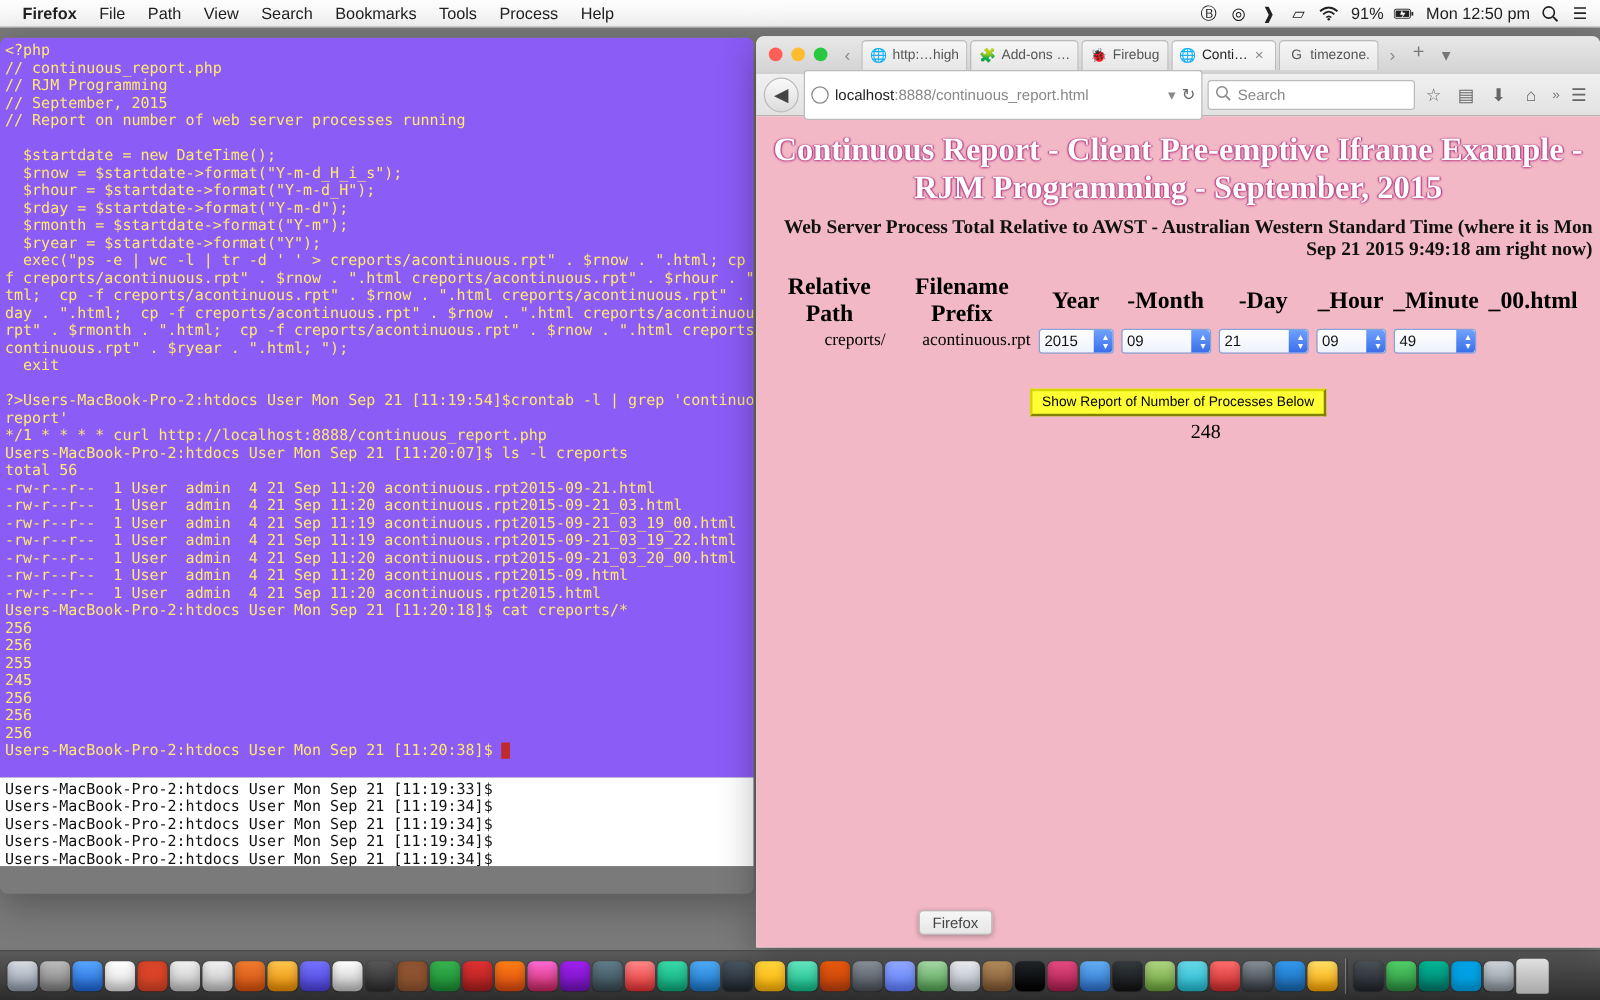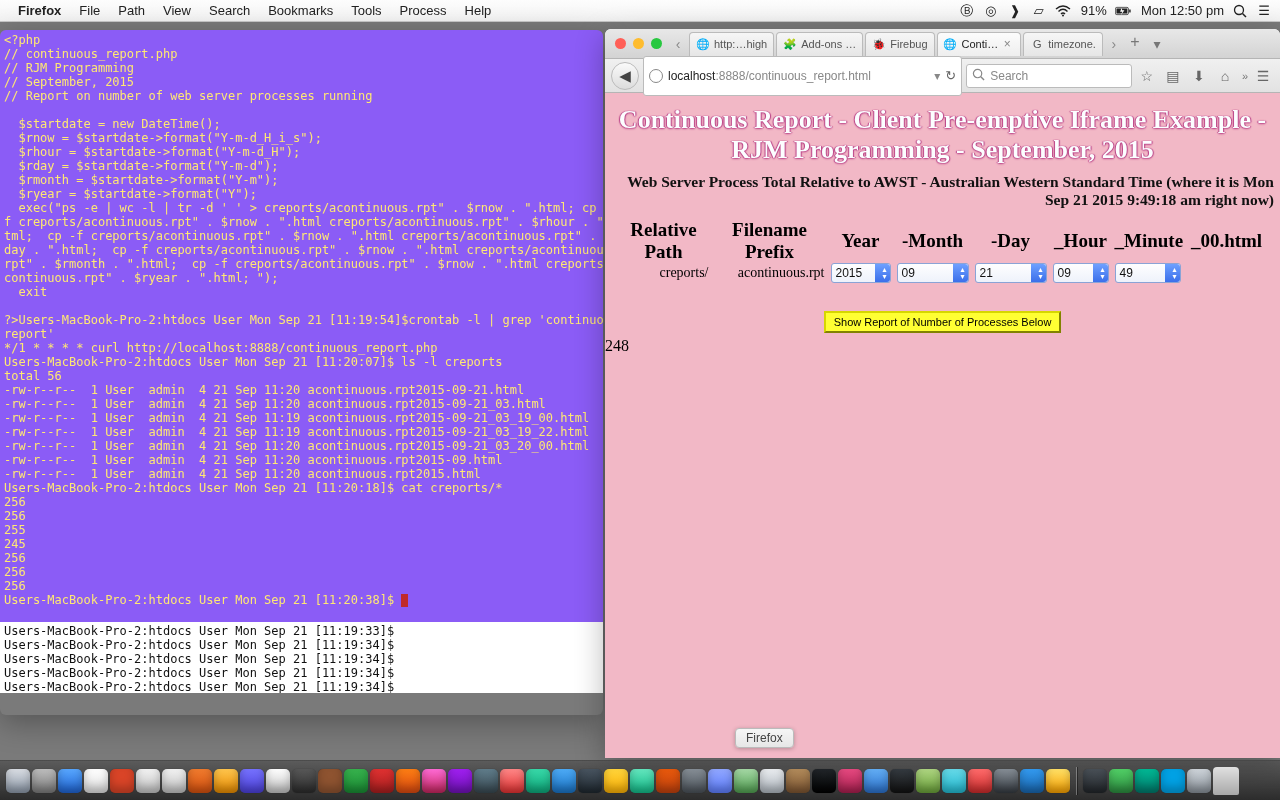--- a/index.html
+++ b/index.html
@@ -79,21 +79,21 @@
   .ctl .hd { font-weight:bold; text-align:center; font-size:19px; font-family:"Times New Roman",serif; }
   .ctl .rd { text-align:right; font-size:14px; }
   .sel { height:20px; border:1px solid #8aa3d6; border-radius:3px; background:linear-gradient(#fefeff,#eef2fb);
          display:flex; align-items:center; padding:0 4px; font-size:12px; font-family:-apple-system,Helvetica;
          color:#111; position:relative; }
   .sel::after { content:''; position:absolute; right:0; top:0; width:15px; height:100%;
                 background:linear-gradient(#6ea0ff,#3b6fea); border-radius:0 3px 3px 0; }
   .sel .arr { position:absolute; right:3px; color:#fff; font-size:8px; z-index:1; line-height:7px; }
   .showbtn { display:block; margin:28px auto 4px; background:#ffff33; border:2px outset #d6d600;
              font-size:11px; font-family:-apple-system,Helvetica; padding:3px 8px; cursor:pointer; }
-  .count { font-size:16px; margin-top:4px; }
+  .count { text-align:center; font-size:16px; margin-top:4px;padding-left:44px; }
 
   
   .fftip { position:absolute; left:735px; top:728px; background:linear-gradient(#f6f6f6,#e6e6e6);
            border:1px solid #bbb; border-radius:4px; padding:2px 10px; font-size:12px; color:#444;
            box-shadow:0 1px 4px rgba(0,0,0,.25); }
 
   
   .dock { position:absolute; bottom:0; left:0; width:1280px; height:40px;
           background:linear-gradient(rgba(60,60,60,.5),rgba(30,30,30,.85));
           display:flex; align-items:center; padding:0 6px; gap:2px; border-top:1px solid rgba(255,255,255,.15);

